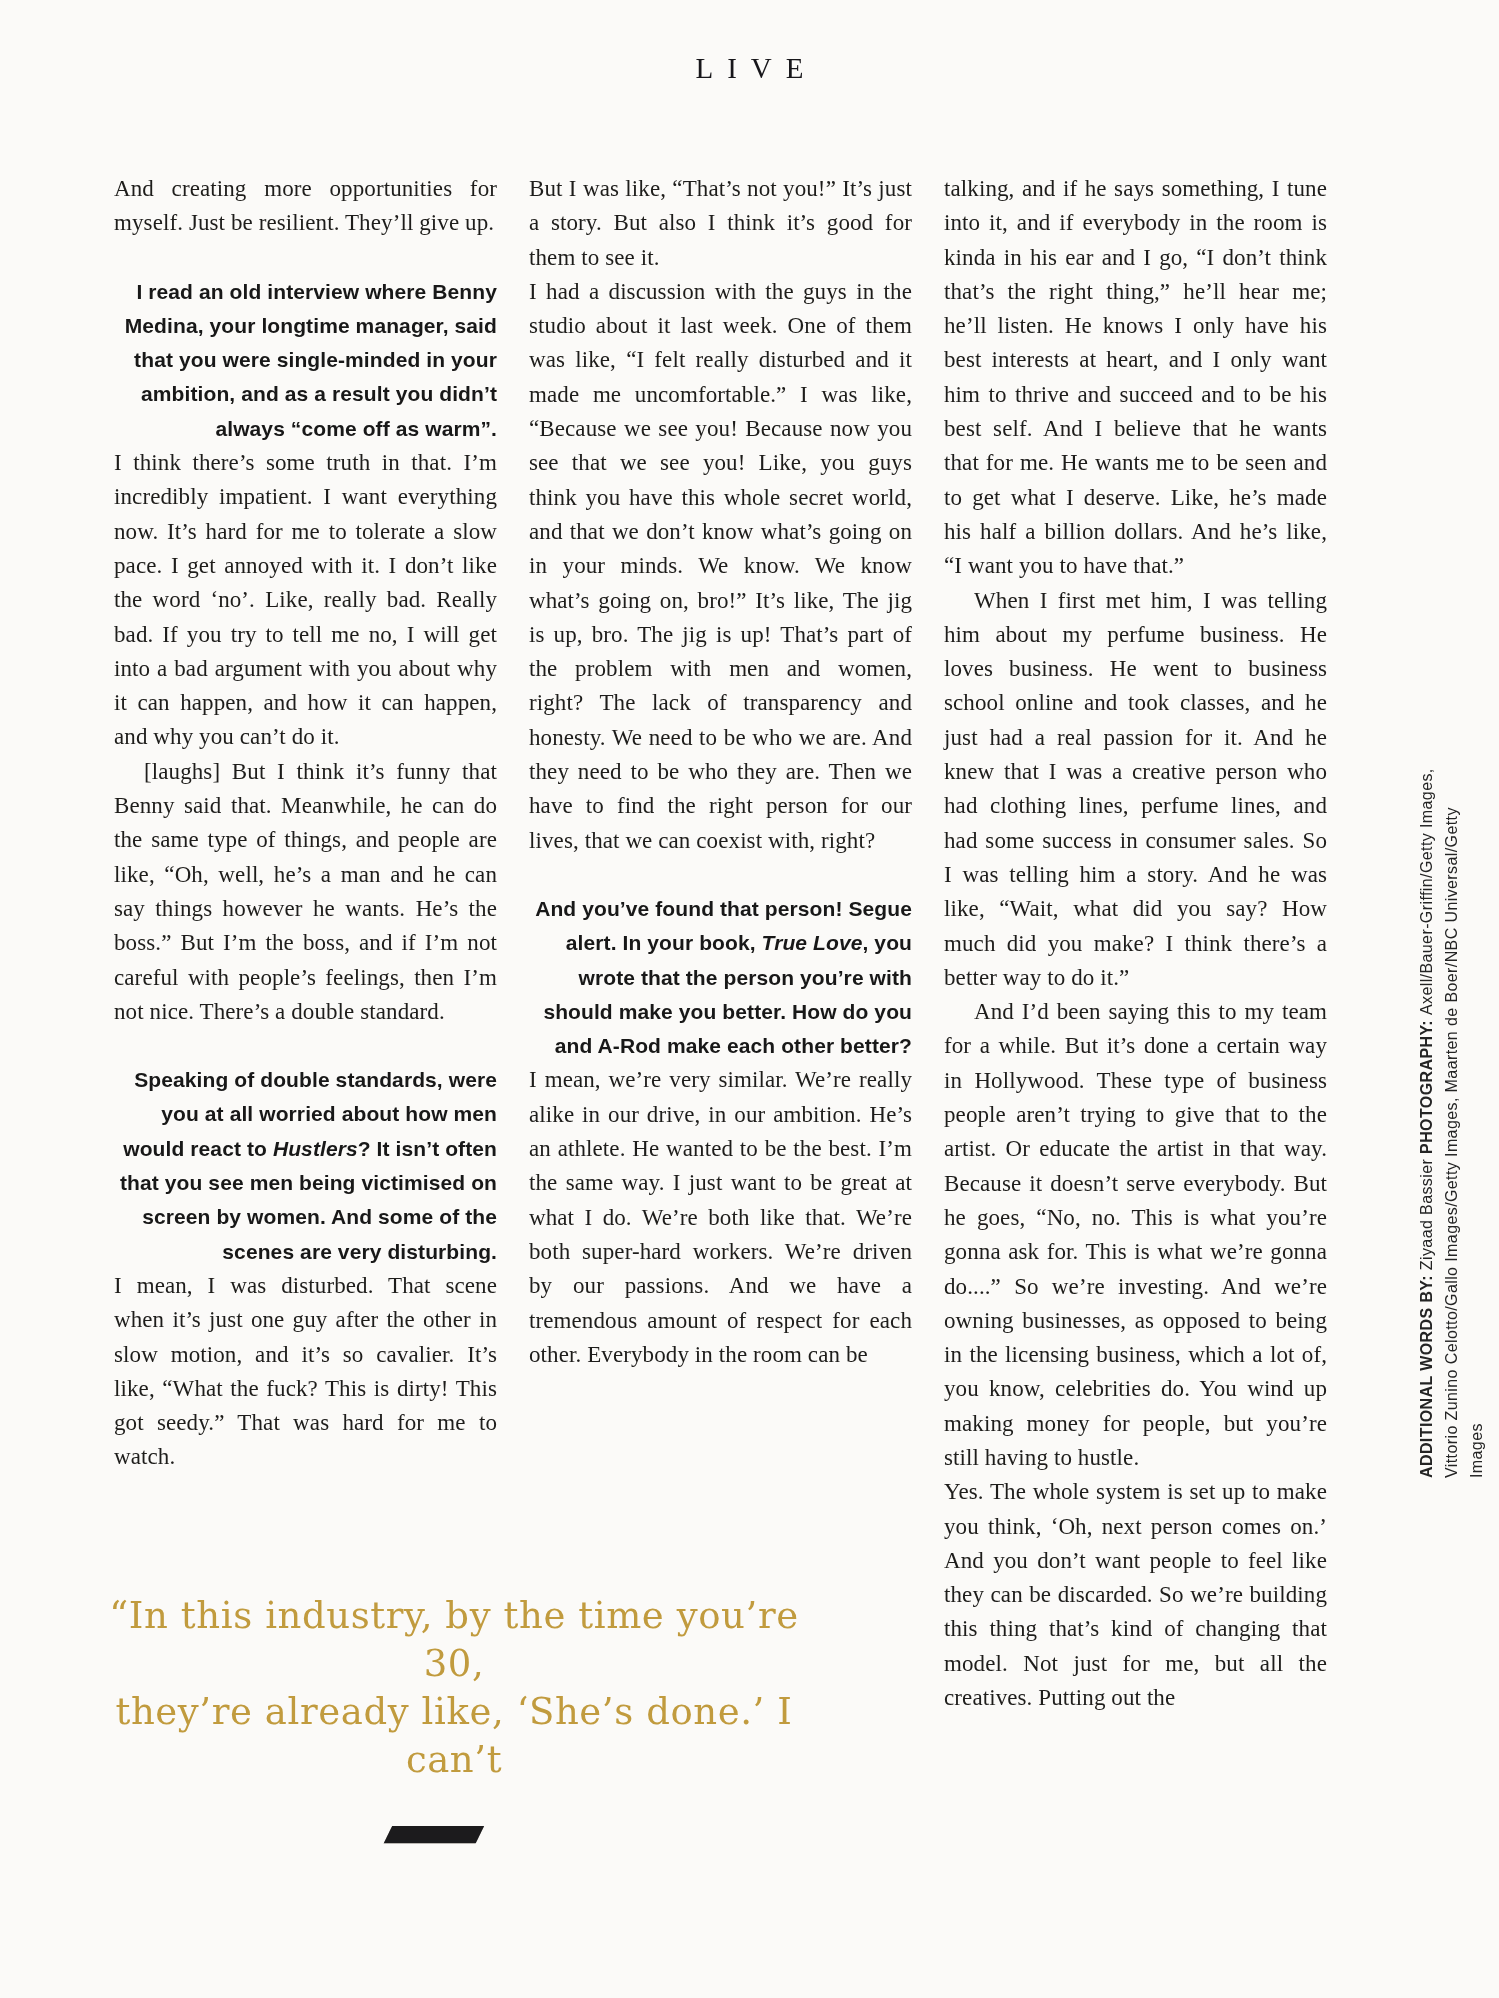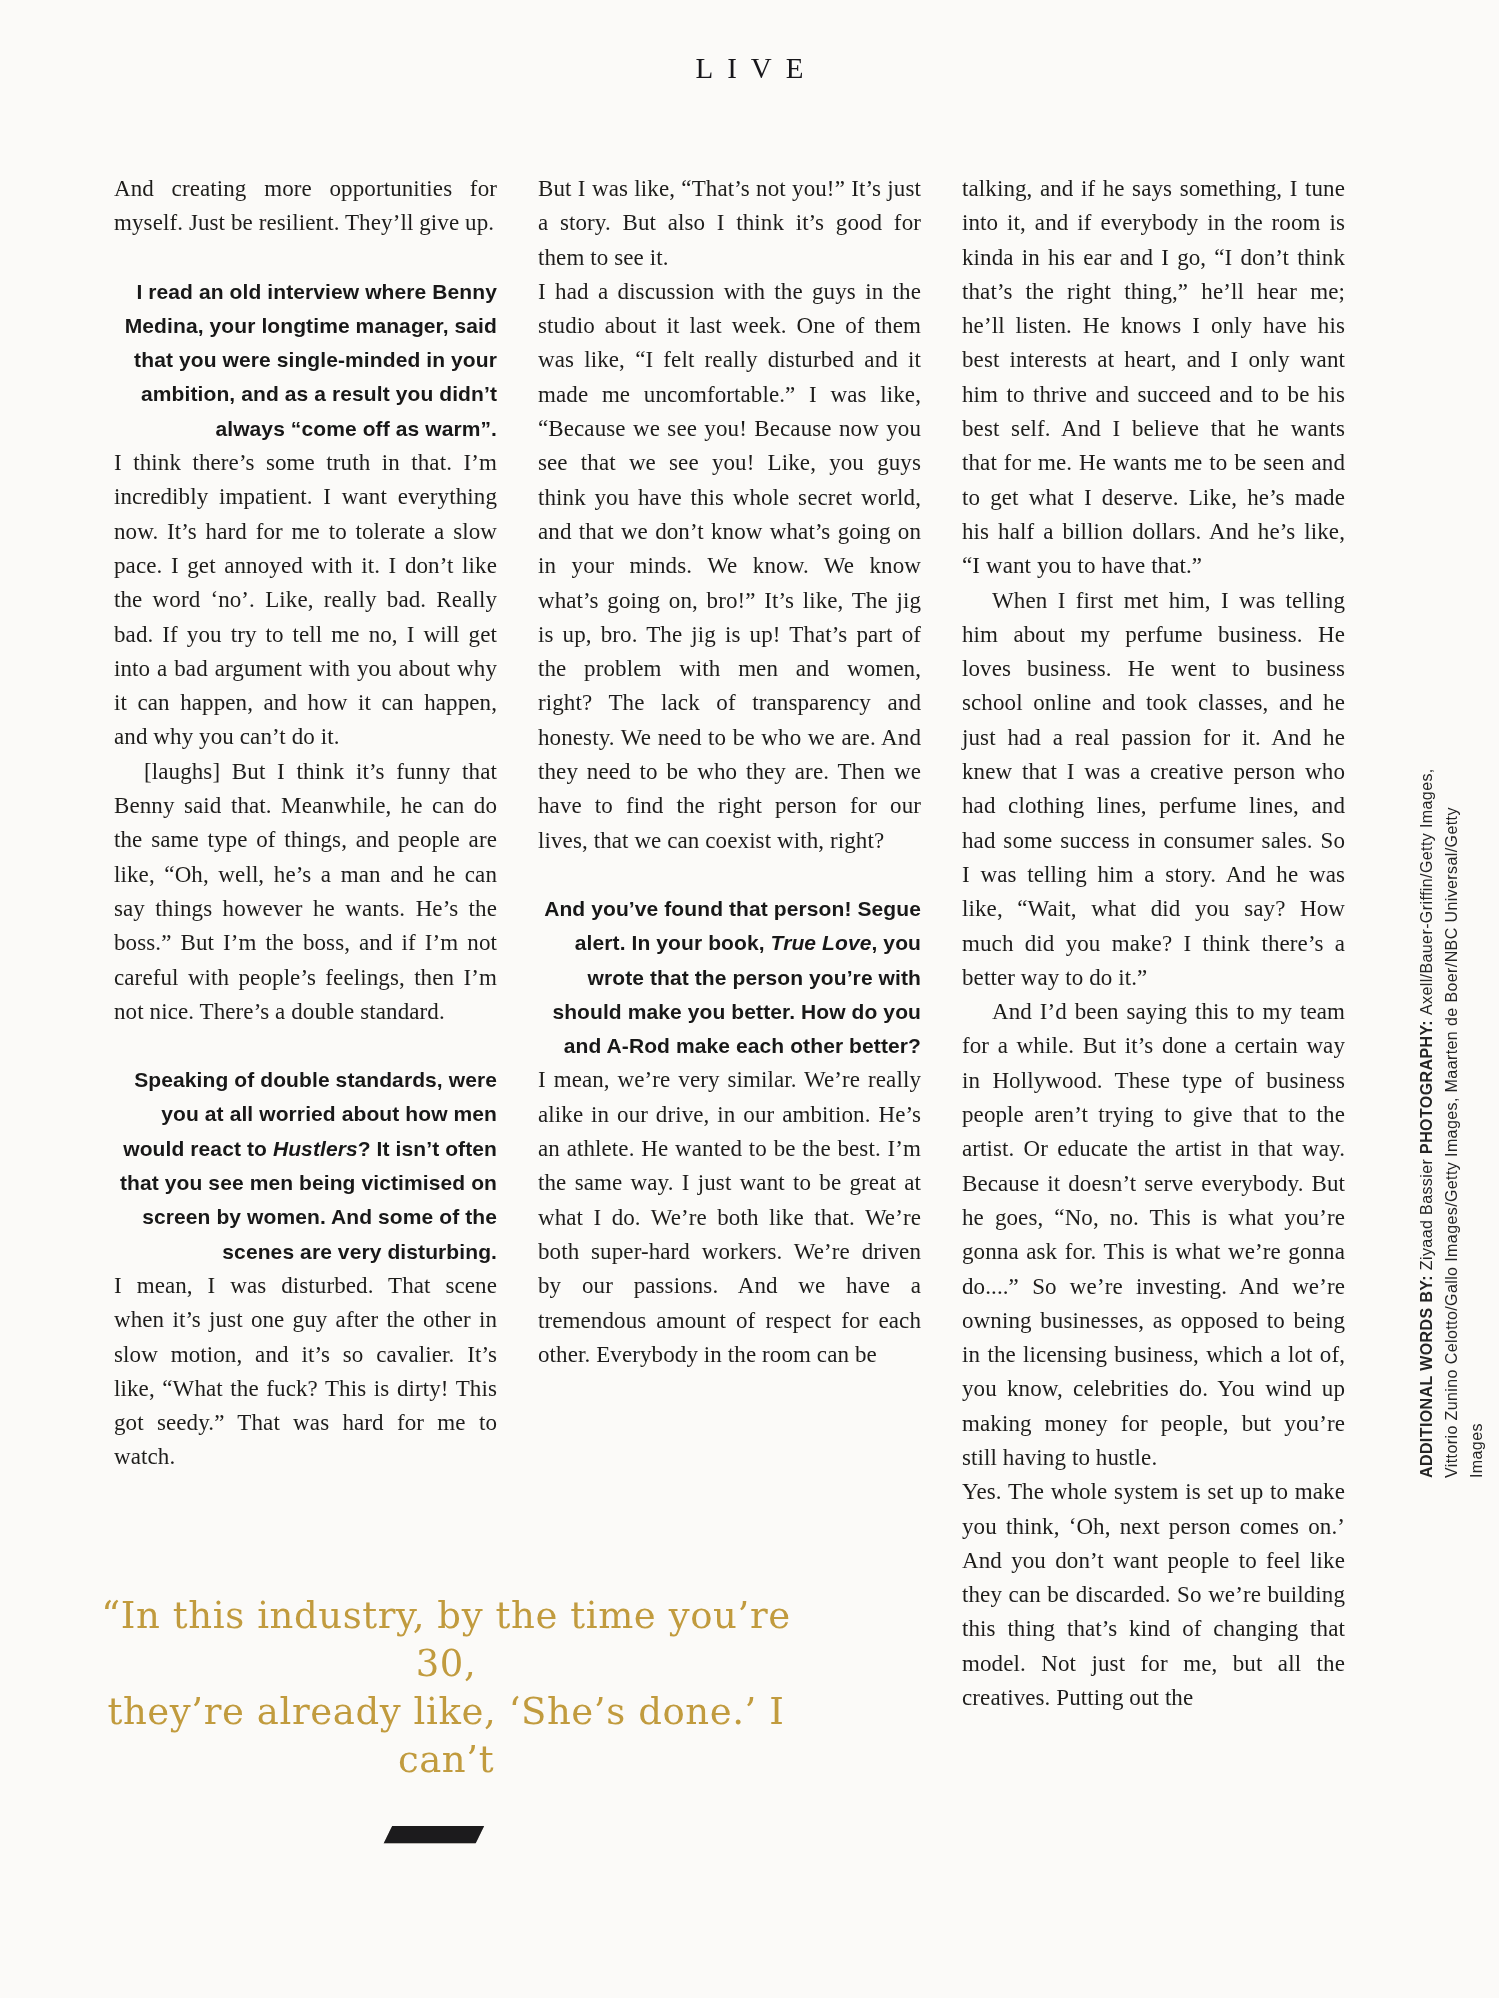--- a/index.html
+++ b/index.html
@@ -27,21 +27,21 @@
     letter-spacing: 14px;
     text-indent: 14px; 
     color: #17161a;
   }
   .columns {
     position: absolute;
     left: 114px;
     top: 172px;
     width: 1253px;
     display: flex;
-    gap: 41px;
+    gap: 32px;
   }
   .column {
     width: 383px;
     flex: 0 0 383px;
   }
   p.block {
     margin: 0;
     font-size: 23px;
     line-height: 34.3px;
     text-align: justify;
@@ -53,21 +53,21 @@
     font-weight: bold;
     font-size: 21px;
     text-align: right;
     margin-top: 34px;
     letter-spacing: 0.1px;
     color: #181818;
   }
   p.question em { font-style: italic; }
   .pull-quote {
     position: absolute;
-    left: 96px;
+    left: 104px;
     top: 1592px;
     width: 700px;
     text-align: center;
     font-family: "DejaVu Serif", serif;
     font-size: 37px;
     line-height: 48px;
     letter-spacing: 0.6px;
     font-weight: 400;
   }
   .end-mark {

